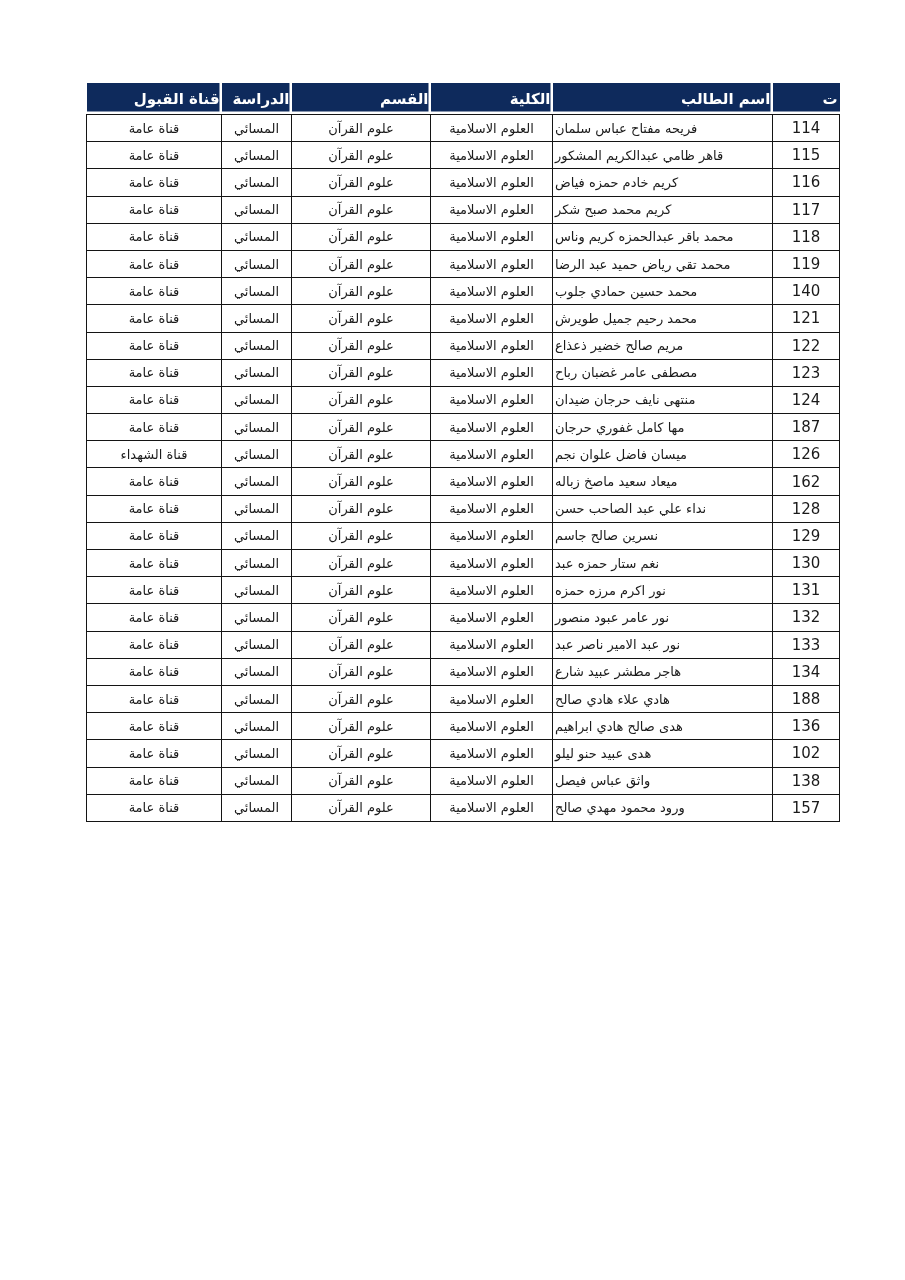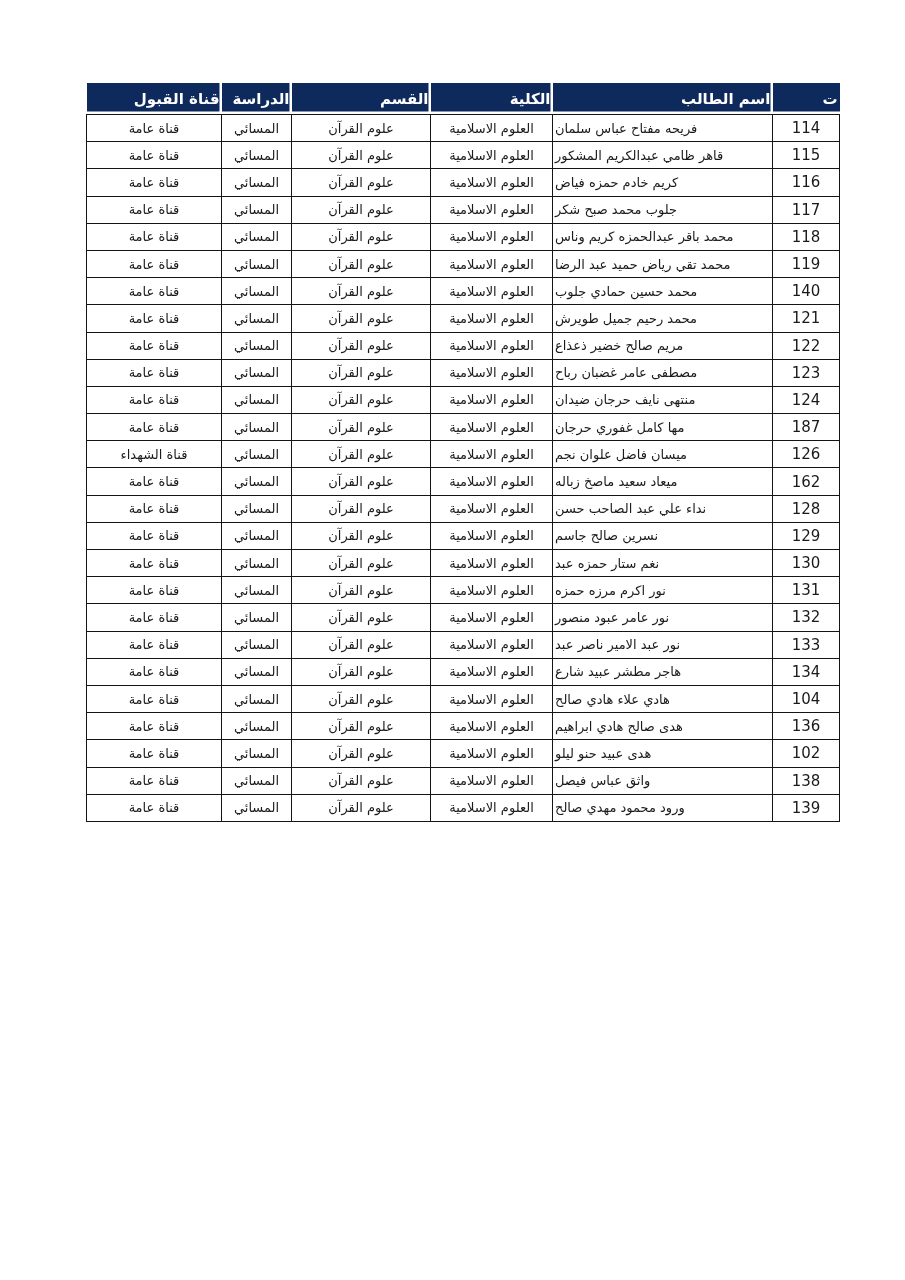--- a/index.html
+++ b/index.html
@@ -109,21 +109,21 @@
         <tr>
           <td class="col-no">116</td>
           <td class="col-name">كريم خادم حمزه فياض</td>
           <td class="col-college">العلوم الاسلامية</td>
           <td class="col-dept">علوم القرآن</td>
           <td class="col-study">المسائي</td>
           <td class="col-channel">قناة عامة</td>
         </tr>
         <tr>
           <td class="col-no">117</td>
-          <td class="col-name">جلوب محمد صبح شكر</td>
+          <td class="col-name">كريم محمد صبح شكر</td>
           <td class="col-college">العلوم الاسلامية</td>
           <td class="col-dept">علوم القرآن</td>
           <td class="col-study">المسائي</td>
           <td class="col-channel">قناة عامة</td>
         </tr>
         <tr>
           <td class="col-no">118</td>
           <td class="col-name">محمد باقر عبدالحمزه كريم وناس</td>
           <td class="col-college">العلوم الاسلامية</td>
           <td class="col-dept">علوم القرآن</td>
@@ -252,21 +252,21 @@
         </tr>
         <tr>
           <td class="col-no">134</td>
           <td class="col-name">هاجر مطشر عبيد شارع</td>
           <td class="col-college">العلوم الاسلامية</td>
           <td class="col-dept">علوم القرآن</td>
           <td class="col-study">المسائي</td>
           <td class="col-channel">قناة عامة</td>
         </tr>
         <tr>
-          <td class="col-no">104</td>
+          <td class="col-no">188</td>
           <td class="col-name">هادي علاء هادي صالح</td>
           <td class="col-college">العلوم الاسلامية</td>
           <td class="col-dept">علوم القرآن</td>
           <td class="col-study">المسائي</td>
           <td class="col-channel">قناة عامة</td>
         </tr>
         <tr>
           <td class="col-no">136</td>
           <td class="col-name">هدى صالح هادي ابراهيم</td>
           <td class="col-college">العلوم الاسلامية</td>
@@ -284,21 +284,21 @@
         </tr>
         <tr>
           <td class="col-no">138</td>
           <td class="col-name">واثق عباس فيصل</td>
           <td class="col-college">العلوم الاسلامية</td>
           <td class="col-dept">علوم القرآن</td>
           <td class="col-study">المسائي</td>
           <td class="col-channel">قناة عامة</td>
         </tr>
         <tr>
-          <td class="col-no">139</td>
+          <td class="col-no">157</td>
           <td class="col-name">ورود محمود مهدي صالح</td>
           <td class="col-college">العلوم الاسلامية</td>
           <td class="col-dept">علوم القرآن</td>
           <td class="col-study">المسائي</td>
           <td class="col-channel">قناة عامة</td>
         </tr>
       </tbody>
   </table>
 </div>
 

